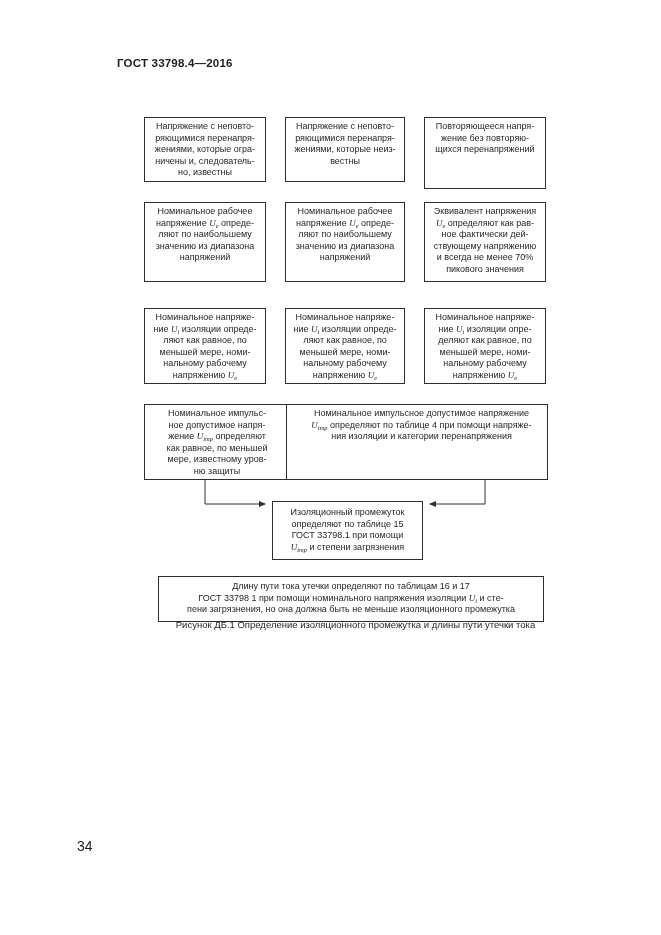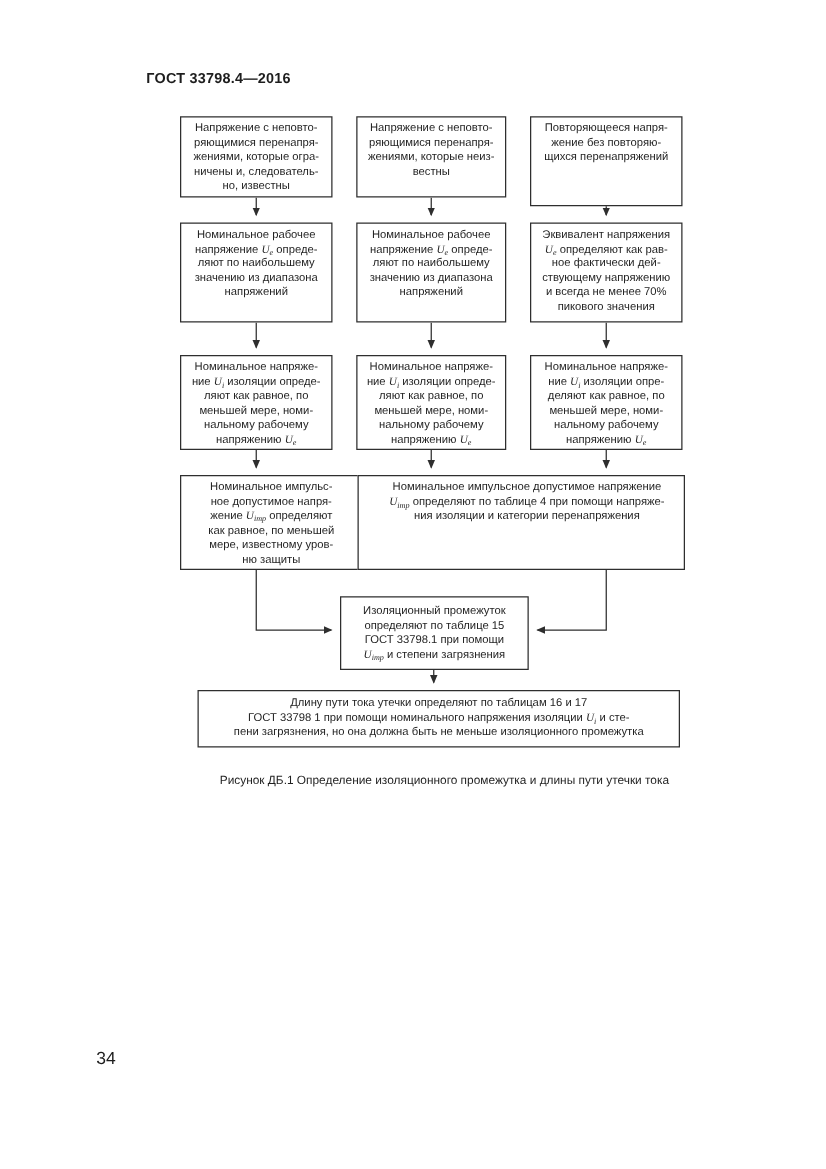--- a/index.html
+++ b/index.html
@@ -9,21 +9,21 @@
   }
   .header{
     position:absolute;left:77px;top:57px;
     font-size:11.5px;font-weight:bold;letter-spacing:.2px;color:#1d1d1d;padding-left:40px;
   }
   .connectors{position:absolute;left:0;top:0;}
   .box{
     position:absolute;box-sizing:border-box;
     border:1px solid #2e2e2e;background:#fff;
     font-size:9px;line-height:11.5px;text-align:center;
-    padding:3px 2px 0 2px;color:#1f1f1f;
+    padding:3px 2px 0 2px;color:#1f1f1f;margin-top:24px;
   }
   .box i{font-family:"Liberation Serif", serif;font-style:italic;}
   .box sub{font-size:6.5px;line-height:0;vertical-align:-2px;}
   .b-r1c1{left:144px;top:93px;width:122px;height:65px;}
   .b-r1c2{left:285px;top:93px;width:120px;height:65px;}
   .b-r1c3{left:424px;top:93px;width:122px;height:72px;}
   .b-r2c1{left:144px;top:178px;width:122px;height:80px;}
   .b-r2c2{left:285px;top:178px;width:120px;height:80px;}
   .b-r2c3{left:424px;top:178px;width:122px;height:80px;}
   .b-r3c1{left:144px;top:284px;width:122px;height:76px;}

